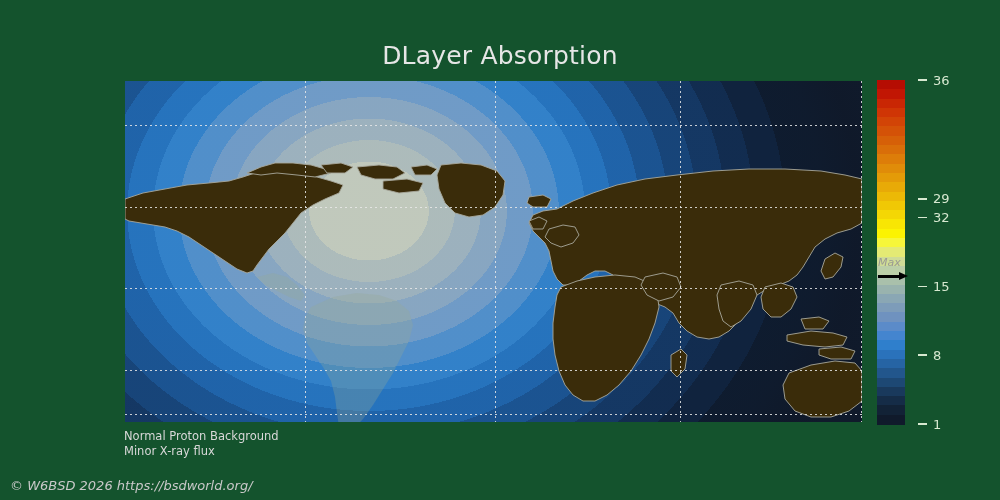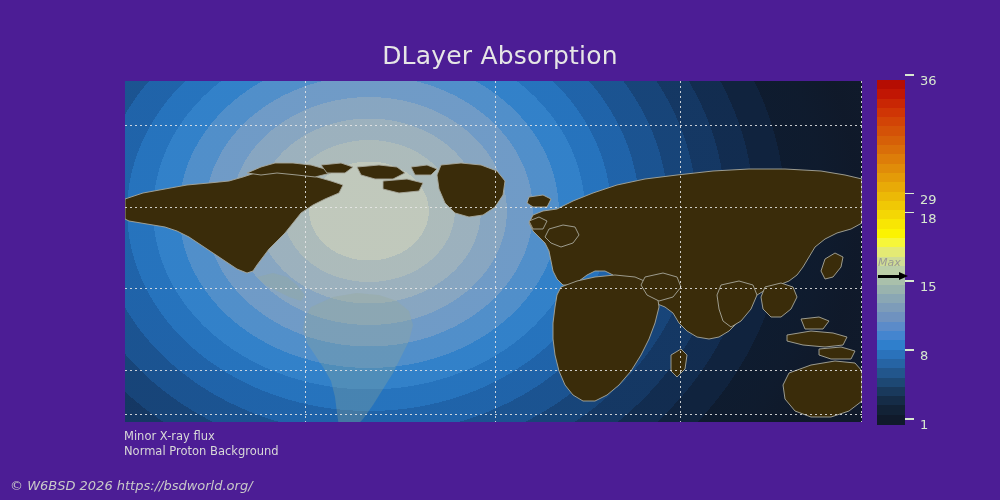--- a/index.html
+++ b/index.html
@@ -2,21 +2,21 @@
 <html><head>
 <meta charset="utf-8">
 <title>DLayer Absorption</title>
 <style>
   html,body{margin:0;padding:0;background:#0d0d0d;}
   body{
     width:1000px;height:500px;overflow:hidden;position:relative;
     font-family:"DejaVu Sans","Liberation Sans",sans-serif;
     color:#e8e8e8;
   }
-  #root{position:absolute;inset:0;background:#4c1d95;}
+  #root{position:absolute;inset:0;background:#14532d;}
 
   
   .title{
     position:absolute;left:0;top:41px;width:1000px;
     text-align:center;font-size:25px;color:#e6e6e6;
     letter-spacing:0.2px;font-weight:400;
   }
 
   
   .map-frame{
@@ -86,21 +86,21 @@
     position:absolute;top:0;height:341px;width:1px;
     background-image:linear-gradient(to bottom,rgba(232,232,232,0.85) 0 2px,rgba(0,0,0,0) 2px 5px);
     background-size:1px 5px;
   }
 
   
   .cbar-wrap{position:absolute;left:877px;top:80px;width:28px;height:344px;}
   .cbar{position:absolute;inset:0;}
   .cbar-seg{position:absolute;left:0;width:28px;}
   .cbar-ticks{position:absolute;left:905px;top:80px;width:60px;height:344px;}
-  .tick{position:absolute;left:0;display:flex;height:12px;margin-top:-6px;}
+  .tick{position:absolute;left:13px;display:flex;align-items:center;height:12px;margin-top:-6px;}
   .tick .dash{width:9px;height:1.6px;background:#d7e8d0;}
   .tick .lbl{margin-left:6px;font-size:13px;color:#d7e8d0;line-height:1;}
   .cbar-title{
     position:absolute;left:930px;top:80px;height:344px;width:344px;
     transform-origin:0 0;transform:rotate(-90deg) translate(-344px,0);
     display:flex;align-items:center;justify-content:center;
     font-size:17px;color:#d7e8d0;letter-spacing:0.3px;
   }
   .maxmark{position:absolute;left:877px;top:258px;width:34px;height:24px;font-style:italic;}
   .maxmark .mtxt{
@@ -261,21 +261,21 @@
       <div class="tick" style="top: 275.2px;">
         <span class="dash"></span>
         <span class="lbl">8</span>
       </div>
       <div class="tick" style="top: 206.4px;">
         <span class="dash"></span>
         <span class="lbl">15</span>
       </div>
       <div class="tick" style="top: 137.6px;">
         <span class="dash"></span>
-        <span class="lbl">18</span>
+        <span class="lbl">32</span>
       </div>
       <div class="tick" style="top: 68.8px; margin-top: 44px;">
         <span class="dash"></span>
         <span class="lbl">29</span>
       </div>
       <div class="tick" style="top: 0px;">
         <span class="dash"></span>
         <span class="lbl">36</span>
       </div>
     </div>
@@ -283,18 +283,18 @@
 
   <div class="maxmark">
     <div class="mtxt">Max</div>
     <div class="arrow">
       <div class="shaft"></div>
         <div class="head"></div>
     </div>
   </div>
 
   <div class="cap-left">
+    <div>Normal Proton Background</div>
     <div>Minor X-ray flux</div>
-    <div>Normal Proton Background</div>
   </div>
   <div class="footer">© W6BSD 2026 https://bsdworld.org/</div>
 
 </div>
 
 </body></html>

